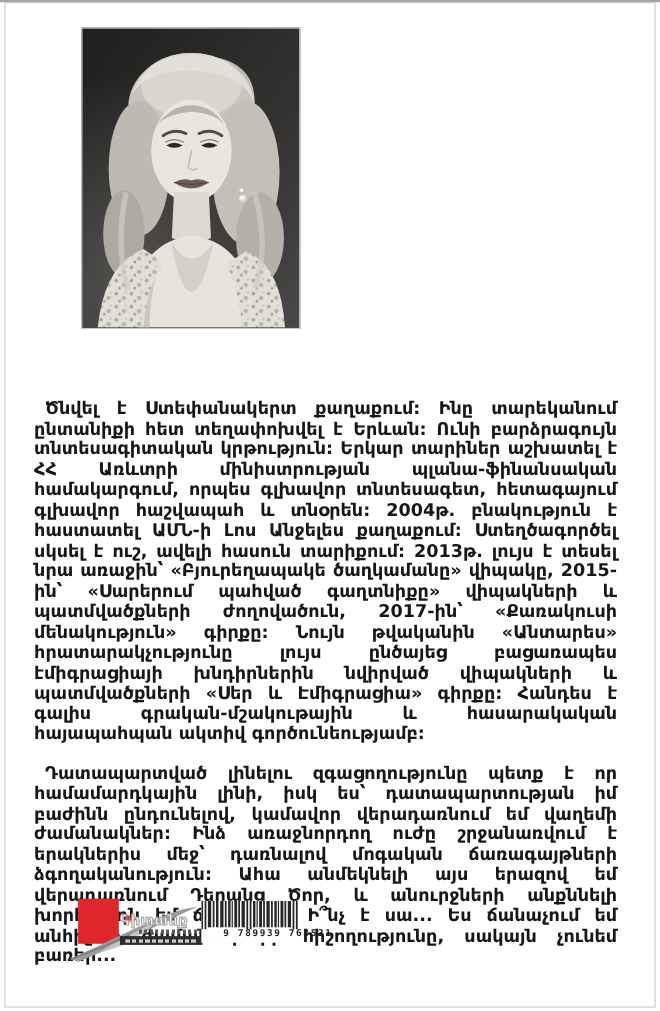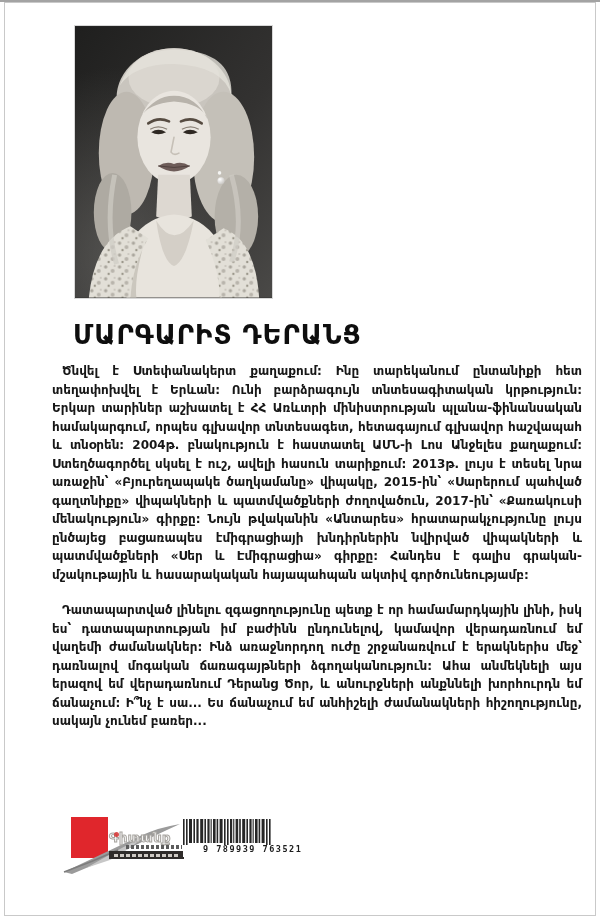--- a/index.html
+++ b/index.html
@@ -16,22 +16,22 @@
     border:1px solid #d8d8d8;box-sizing:border-box;overflow:hidden;background:#2b2b2a;
   }
   .photo svg{display:block;width:100%;height:100%;}
 
   .author-name{
     position:absolute;left:73px;top:320px;
     font-size:26px;font-weight:bold;letter-spacing:1px;color:#0e0e0e;white-space:nowrap;
   }
 
   .text-block{
-    position:absolute;left:52px;top:362px;width:530px;
-    font-size:12px;line-height:18.5px;font-weight:bold;color:#171717;
+    position:absolute;left:31px;top:362px;width:530px;
+    font-size:16px;line-height:18.5px;font-weight:bold;color:#171717;
     text-align:justify;
   }
   .text-block p{margin:0;text-indent:10px;}
   .text-block p + p{margin-top:17px;}
 
   
   .publisher{position:absolute;left:68px;top:814px;width:120px;height:64px;}
   .logo-square{position:absolute;left:3px;top:3px;width:37px;height:41px;background:#e0262c;}
   .quill{position:absolute;left:-6px;top:0;width:126px;height:64px;}
   .wordmark{
@@ -125,21 +125,20 @@
       <path d="M56,274 Q58,246 68,226 Q60,256 62,274 Z" fill="#cbc7be"></path>
 
       <path d="M40,150 Q30,200 42,240" stroke="#cfccc5" stroke-width="5" fill="none" opacity="0.7"></path>
       <path d="M158,150 Q172,200 158,238" stroke="#cfccc5" stroke-width="5" fill="none" opacity="0.7"></path>
 
       <circle cx="146" cy="148" r="1.8" fill="#f4f4f2"></circle>
       <circle cx="147.5" cy="156" r="3.6" fill="url(#pearl)"></circle>
     </svg>
   </div>
 
-  <div class="author-name">ՄԱՐԳԱՐԻՏ ԴԵՐԱՆՑ</div>
 
   <div class="text-block">
     <p>Ծնվել է Ստեփանակերտ քաղաքում: Ինը տարեկանում ընտանիքի հետ տեղափոխվել է Երևան: Ունի բարձրագույն տնտեսագիտական կրթություն: Երկար տարիներ աշխատել է ՀՀ Առևտրի մինիստրության պլանա-ֆինանսական համակարգում, որպես գլխավոր տնտեսագետ, հետագայում գլխավոր հաշվապահ և տնօրեն: 2004թ. բնակություն է հաստատել ԱՄՆ-ի Լոս Անջելես քաղաքում: Ստեղծագործել սկսել է ուշ, ավելի հասուն տարիքում: 2013թ. լույս է տեսել նրա առաջին՝ «Բյուրեղապակե ծաղկամանը» վիպակը, 2015-ին՝ «Սարերում պահված գաղտնիքը» վիպակների և պատմվածքների ժողովածուն, 2017-ին՝ «Քառակուսի մենակություն» գիրքը: Նույն թվականին «Անտարես» հրատարակչությունը լույս ընծայեց բացառապես էմիգրացիայի խնդիրներին նվիրված վիպակների և պատմվածքների «Սեր և Էմիգրացիա» գիրքը: Հանդես է գալիս գրական-մշակութային և հասարակական հայապահպան ակտիվ գործունեությամբ:</p>
     <p>Դատապարտված լինելու զգացողությունը պետք է որ համամարդկային լինի, իսկ ես՝ դատապարտության իմ բաժինն ընդունելով, կամավոր վերադառնում եմ վաղեմի ժամանակներ: Ինձ առաջնորդող ուժը շրջանառվում է երակներիս մեջ՝ դառնալով մոգական ճառագայթների ձգողականություն: Ահա անմեկնելի այս երազով եմ վերադառնում Դերանց Ծոր, և անուրջների անքննելի խորհուրդն եմ ճանաչում: Ի՞նչ է սա... Ես ճանաչում եմ անհիշելի ժամանակների հիշողությունը, սակայն չունեմ բառեր...</p>
   </div>
 
   <div class="publisher">
     <div class="logo-square"></div>
     <svg class="quill" viewBox="0 0 126 64">
       <path d="M2,58 Q40,40 78,22 Q98,13 118,10 Q96,20 80,28 Q44,46 10,60 Z" fill="#9b9b9b"></path>

